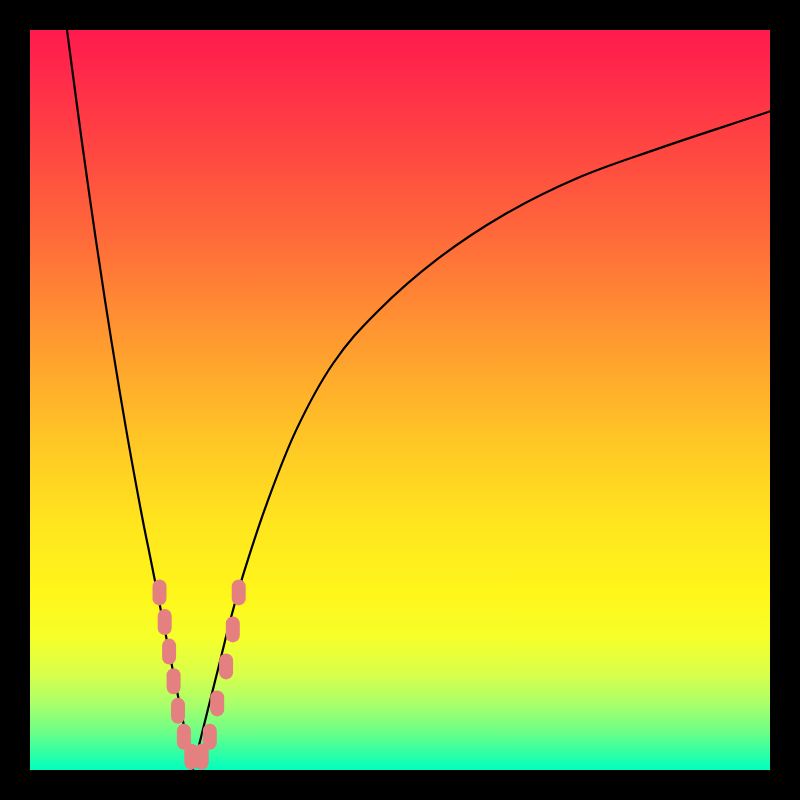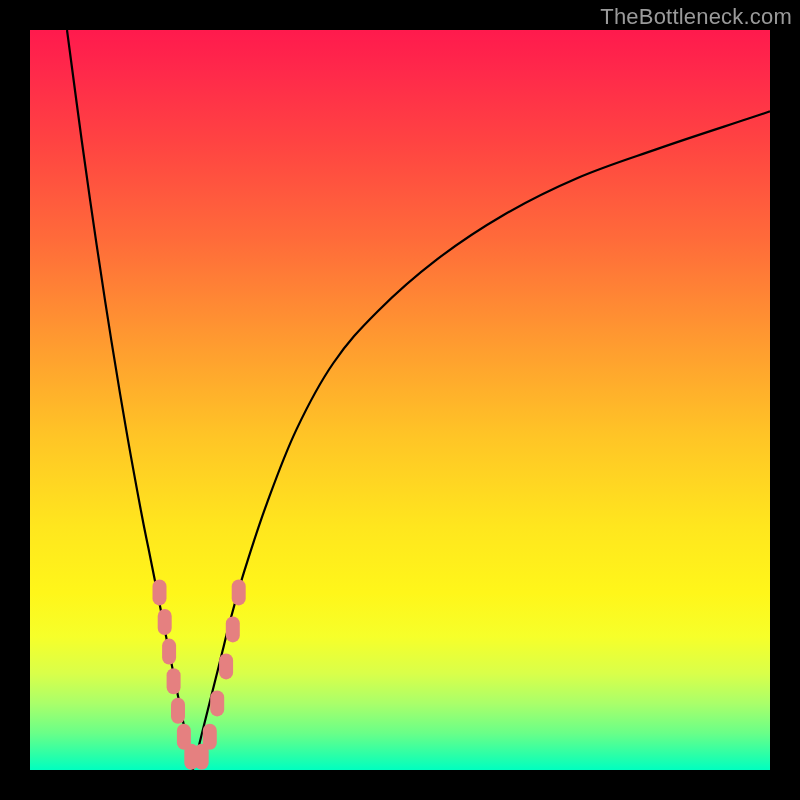--- a/index.html
+++ b/index.html
@@ -92,14 +92,13 @@
           <rect x="154.3" y="713.7" width="14" height="26" rx="7" ry="7" class="marker"></rect>
           <rect x="164.7" y="713.7" width="14" height="26" rx="7" ry="7" class="marker"></rect>
           <rect x="172.8" y="693.7" width="14" height="26" rx="7" ry="7" class="marker"></rect>
           <rect x="180.2" y="660.4" width="14" height="26" rx="7" ry="7" class="marker"></rect>
           <rect x="189.1" y="623.4" width="14" height="26" rx="7" ry="7" class="marker"></rect>
           <rect x="195.8" y="586.4" width="14" height="26" rx="7" ry="7" class="marker"></rect>
           <rect x="201.7" y="549.4" width="14" height="26" rx="7" ry="7" class="marker"></rect>
         </g>
     </svg>
   </div>
-  <div class="watermark">TheBottleneck.com</div>
 </div>
 
 </body></html>

